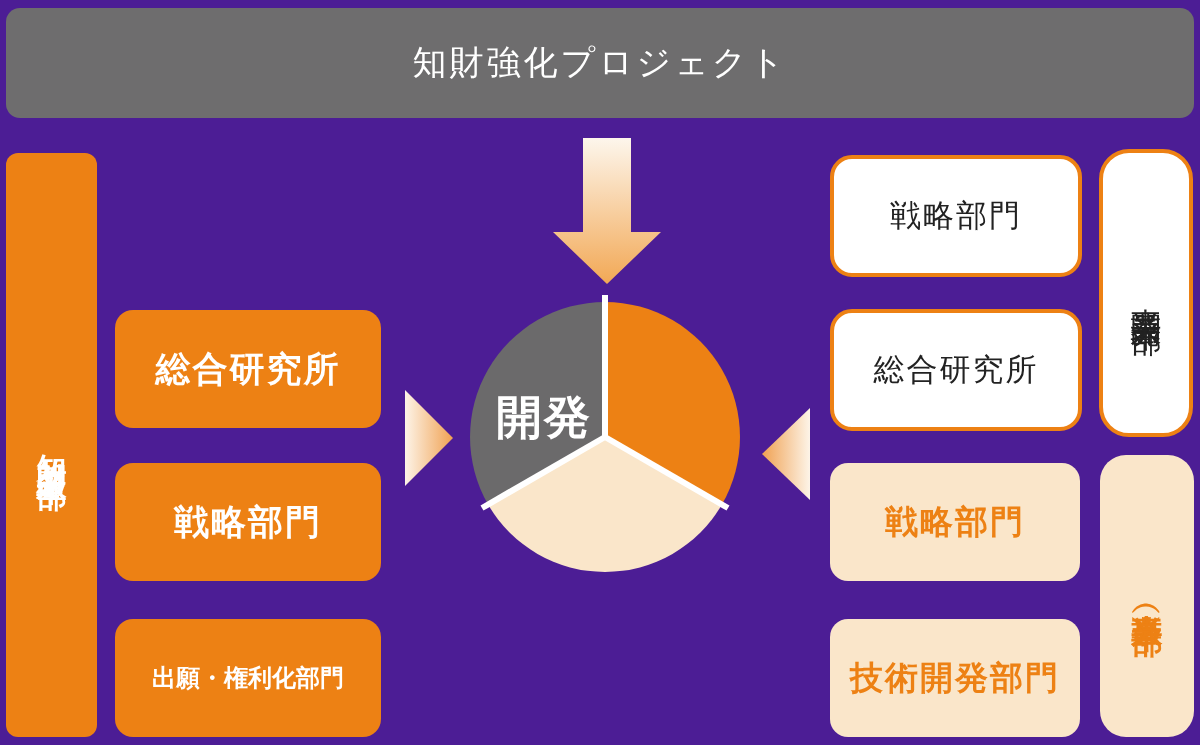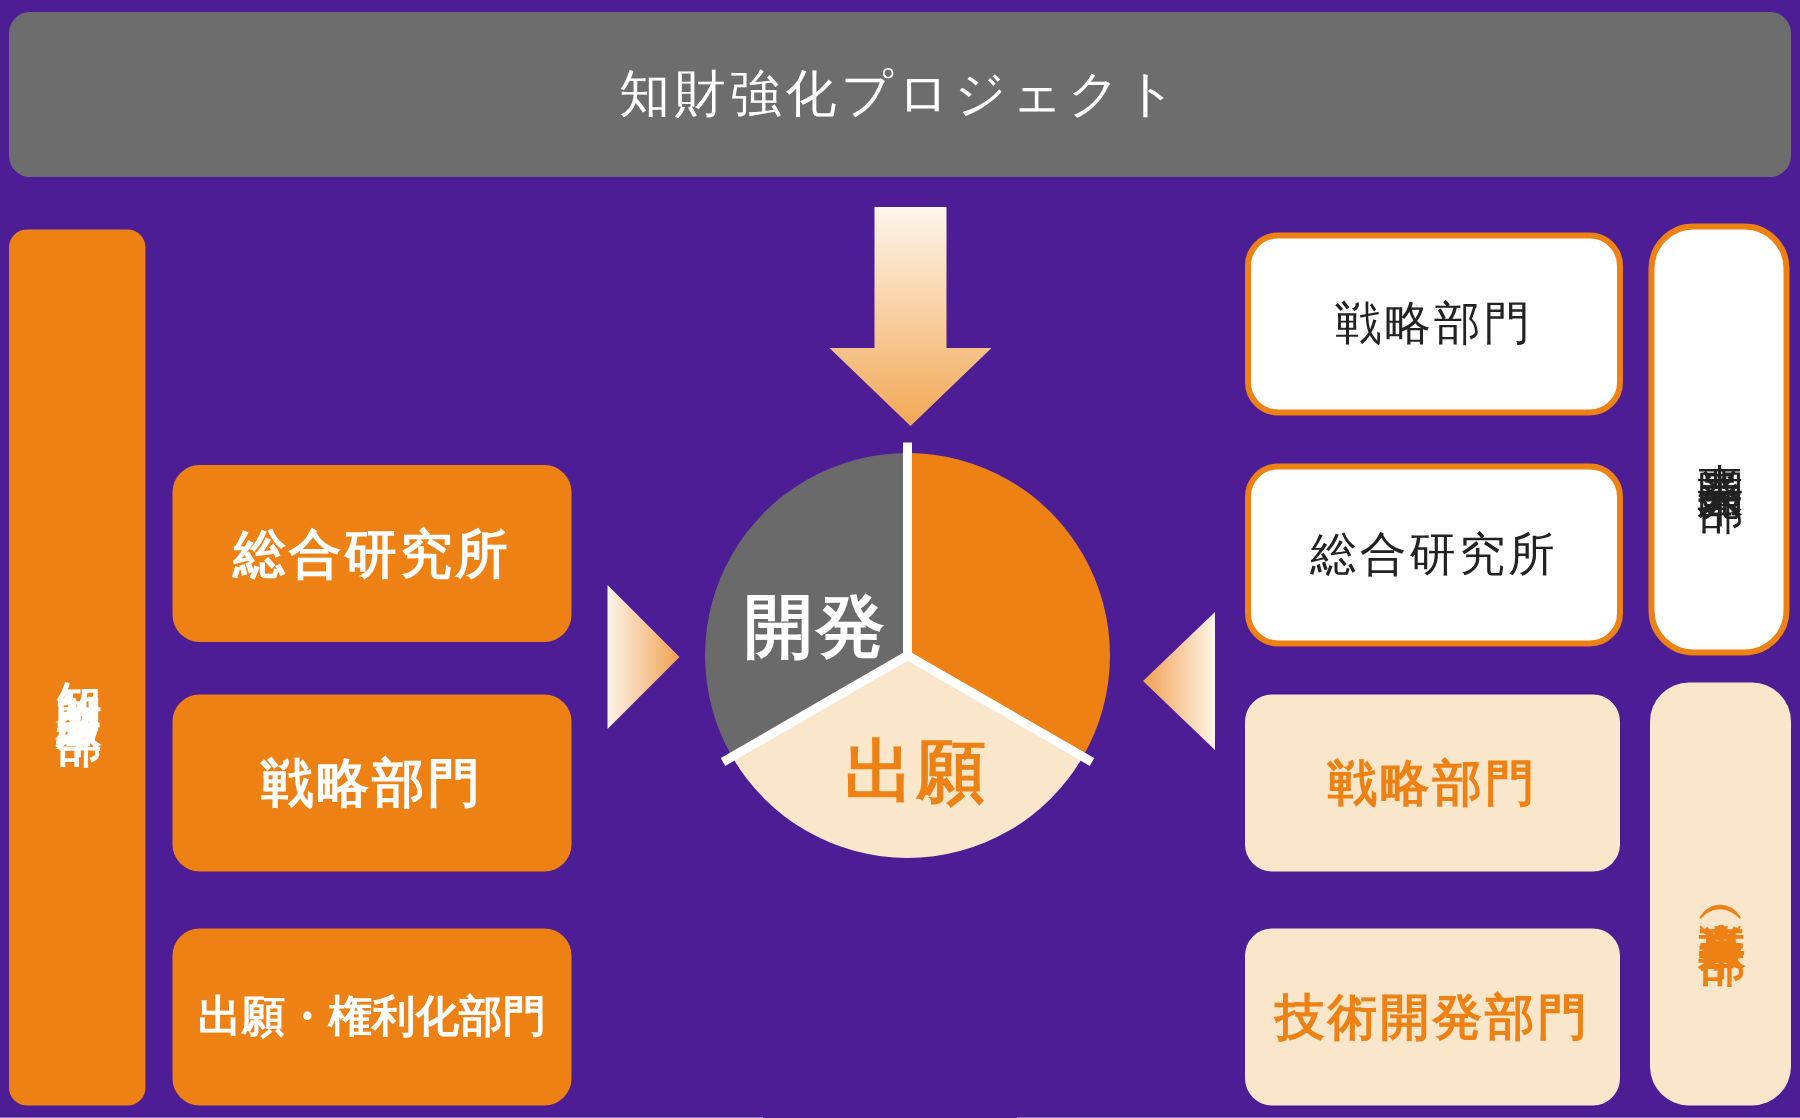--- a/index.html
+++ b/index.html
@@ -35,21 +35,21 @@
   
   .obox {
     position: absolute; left: 115px; width: 266px; height: 118px;
     background: #ED8114; border-radius: 18px;
     display: flex; align-items: center; justify-content: center;
     color: #ffffff; font-size: 35px; font-weight: 600; letter-spacing: 2px;
   }
   .obox.row1 { top: 155px; }
   .obox.row2 { top: 310px; }
   .obox.row3 { top: 463px; }
-  .obox.row4 { top: 619px; font-size: 29px; letter-spacing: 0; }
+  .obox.row4 { top: 619px; font-size: 24px; letter-spacing: 0; }
 
   
   .wbox {
     position: absolute; left: 830px; width: 252px; height: 122px;
     background: #ffffff; border: 4px solid #ED8114; border-radius: 22px;
     display: flex; align-items: center; justify-content: center;
     color: #222222; font-size: 31px; font-weight: 400; letter-spacing: 2px;
   }
   .wbox.row1 { top: 155px; }
   .wbox.row2 { top: 309px; }
@@ -119,21 +119,20 @@
       <path d="M 605 437 L 488.1 504.5 A 135 135 0 0 1 605 302 Z" fill="#6B6A6B"></path>
       <path d="M 605 437 L 605 302 A 135 135 0 0 1 721.9 504.5 Z" fill="#ED8114"></path>
       <path d="M 605 437 L 721.9 504.5 A 135 135 0 0 1 488.1 504.5 Z" fill="#FAE6CA"></path>
       <line x1="605" y1="437" x2="605" y2="295" stroke="#ffffff" stroke-width="6"></line>
       <line x1="605" y1="437" x2="728" y2="508" stroke="#ffffff" stroke-width="6"></line>
       <line x1="605" y1="437" x2="482" y2="508" stroke="#ffffff" stroke-width="6"></line>
     </g>
   </svg>
 
   <div class="pielabel pl-dev">開発</div>
-  <div class="pielabel pl-app">出願</div>
 
   <div class="vbar">
     <span class="vtext">知的財産本部</span>
   </div>
   <div class="obox row2">総合研究所</div>
   <div class="obox row3">戦略部門</div>
   <div class="obox row4">出願・権利化部門</div>
 
   <div class="wbox row1">戦略部門</div>
   <div class="wbox row2">総合研究所</div>

